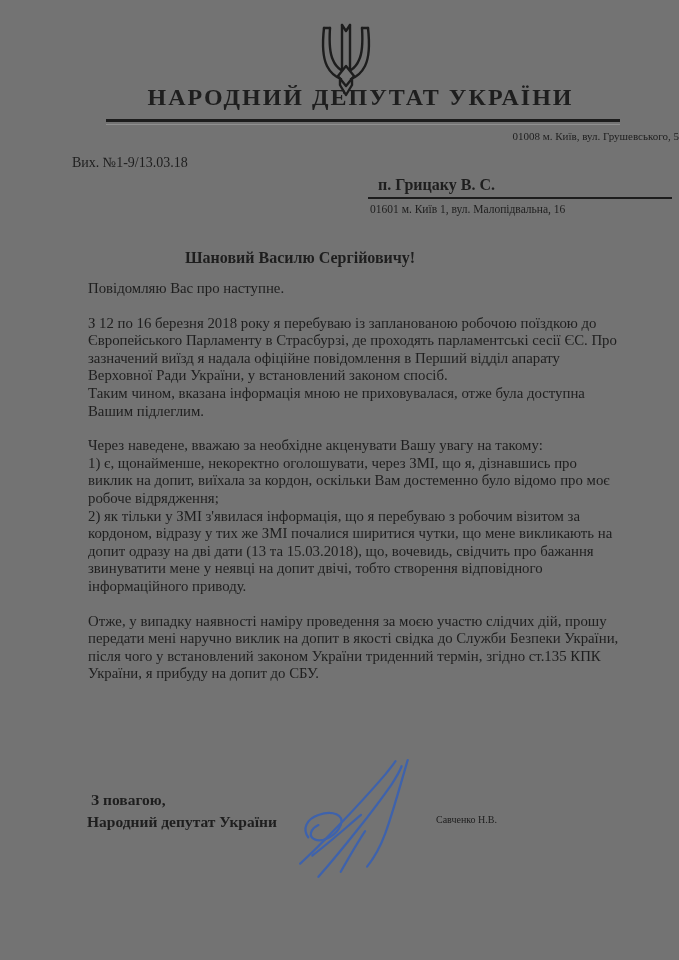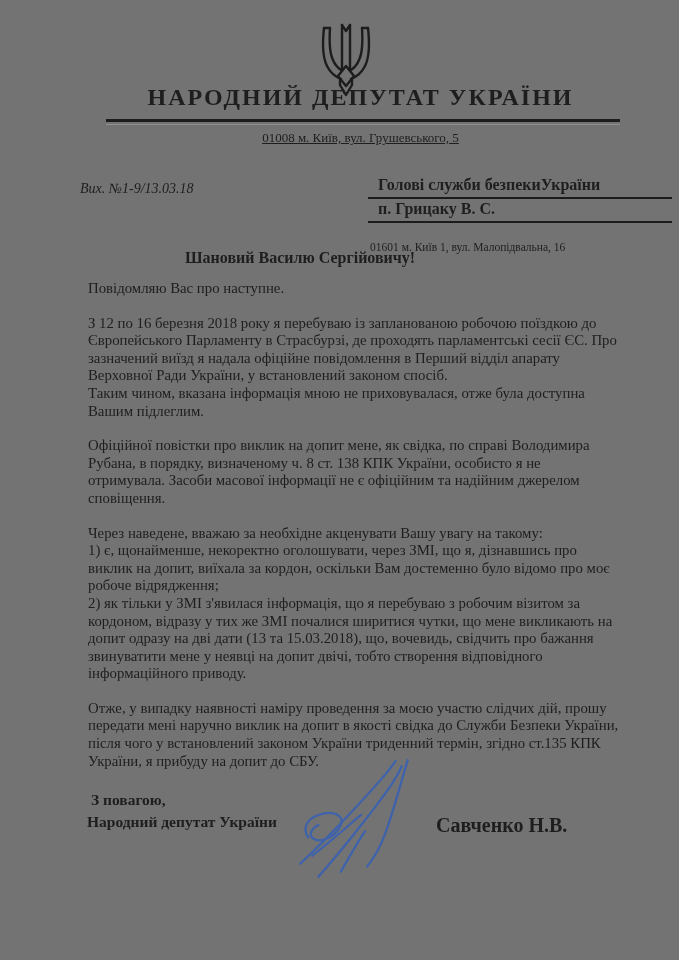--- a/index.html
+++ b/index.html
@@ -46,51 +46,48 @@
     left: 106px;
     width: 514px;
     height: 1px;
     background: #8f8f8f;
   }
   .header-address {
     position: absolute;
     top: 130px;
     left: 42px;
     width: 637px;
-    text-align: center;
-    font-size: 13px;
-    text-decoration: underline;
+    text-align: right;
+    font-size: 11px;
   }
 
   
   .ref-number {
     position: absolute;
     top: 155px;
-    left: 80px;
-    font-style: italic;
+    left: 72px;
     font-size: 14px;
-    margin-top: 26px;
   }
 
   
   .recipient {
     position: absolute;
     top: 175px;
     left: 368px;
     width: 304px;
   }
   .recipient-line {
     font-weight: bold;
     font-size: 16px;
     padding: 1px 0 3px 10px;
     border-bottom: 2px solid #1c1c1c;
   }
   .recipient-address {
     font-size: 11.5px;
-    padding-top: 18px;
+    padding-top: 4px;
     padding-left: 2px;
   }
 
   
   .salutation {
     position: absolute;
     top: 249px;
     left: 185px;
     font-weight: bold;
     font-size: 16px;
@@ -124,22 +121,22 @@
     position: absolute;
     top: 756px;
     left: 288px;
     width: 142px;
     height: 126px;
   }
   .signer-name {
     position: absolute;
     top: 814px;
     left: 436px;
-    font-weight: bold;
-    font-size: 20px;
+    font-weight: normal;
+    font-size: 10px;
   }
 </style>
 </head>
 <body>
 
 <div class="page">
 
   <svg class="emblem" viewBox="0 0 64 76" xmlns="http://www.w3.org/2000/svg">
     <g fill="none" stroke="#1d1d1d" stroke-width="2.4" stroke-linecap="round" stroke-linejoin="round">
       <path d="M28,3 L28,47"></path>
@@ -157,32 +154,30 @@
   </svg>
 
   <div class="header-title">НАРОДНИЙ ДЕПУТАТ УКРАЇНИ</div>
   <div class="rule-thick"></div>
   <div class="rule-thin"></div>
   <div class="header-address">01008 м. Київ, вул. Грушевського, 5</div>
 
   <div class="ref-number">Вих. №1-9/13.03.18</div>
 
   <div class="recipient">
-    <div class="recipient-line">Голові служби безпекиУкраїни</div>
     <div class="recipient-line">п. Грицаку В. С.</div>
     <div class="recipient-address">01601 м. Київ 1, вул. Малопідвальна, 16</div>
   </div>
 
   <div class="salutation">Шановий Василю Сергійовичу!</div>
 
   <div class="body-text">
     <p class="para">Повідомляю Вас про наступне.</p>
     <p class="para">З 12 по 16 березня 2018 року я перебуваю із запланованою робочою поїздкою до Європейського Парламенту в Страсбурзі, де проходять парламентські сесії  ЄС. Про зазначений виїзд я надала офіційне повідомлення в Перший відділ апарату Верховної Ради України, у встановлений законом спосіб.
 Таким чином, вказана інформація мною не приховувалася, отже була доступна Вашим підлеглим.</p>
-    <p class="para">Офіційної повістки про виклик на допит мене, як свідка, по справі Володимира Рубана, в порядку, визначеному ч. 8 ст. 138 КПК України, особисто я не отримувала. Засоби масової інформації не є офіційним та надійним джерелом сповіщення.</p>
     <p class="para">Через наведене, вважаю за необхідне акценувати Вашу увагу на такому:
 1) є, щонайменше, некоректно  оголошувати, через ЗМІ, що я, дізнавшись про виклик на допит, виїхала за кордон, оскільки Вам достеменно було відомо про моє робоче відрядження;
 2) як тільки у ЗМІ з'явилася інформація, що я перебуваю з робочим візитом за кордоном, відразу у тих же ЗМІ почалися ширитися чутки, що мене викликають на допит одразу на дві дати (13 та 15.03.2018), що, вочевидь, свідчить про бажання звинуватити мене у неявці на допит  двічі, тобто створення відповідного інформаційного приводу.</p>
     <p class="para">Отже, у випадку наявності наміру проведення за моєю участю слідчих дій, прошу передати мені наручно виклик на допит в якості свідка до Служби Безпеки України, після чого  у встановлений законом України триденний термін, згідно ст.135 КПК України, я прибуду на допит до СБУ.</p>
   </div>
 
   <div class="closing-left">
     <div class="line1">З повагою,</div>
     <div class="line2">Народний депутат України</div>
   </div>

